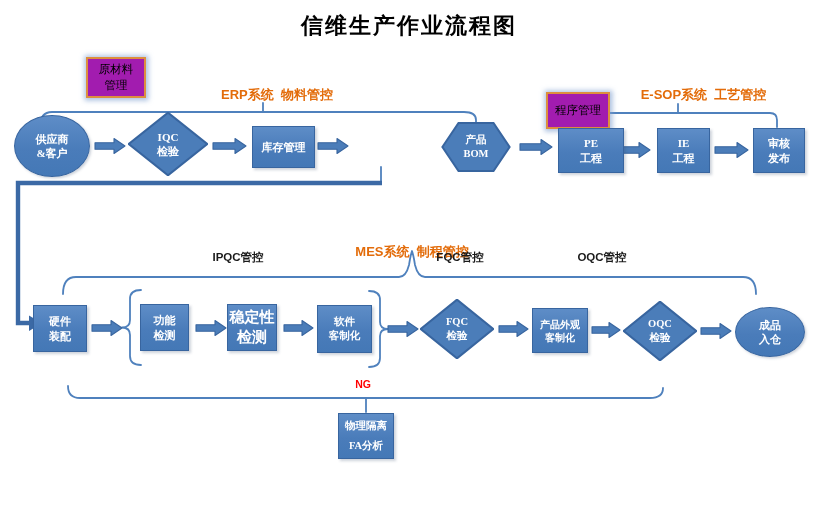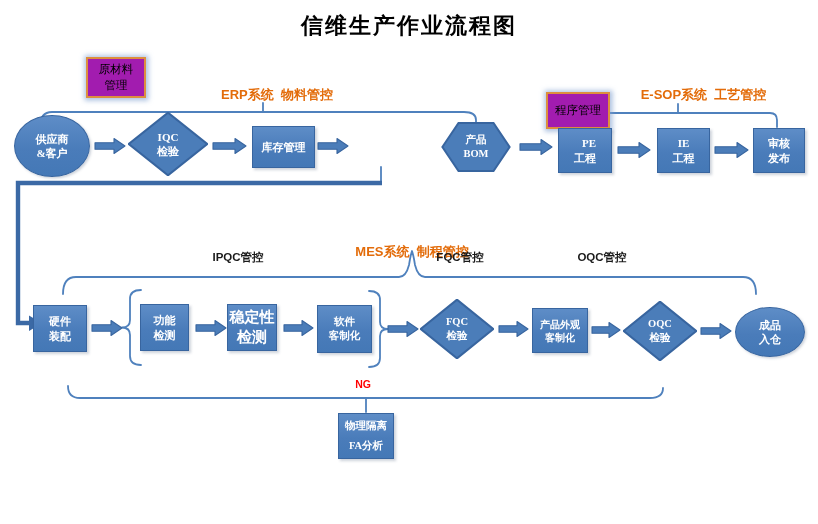--- a/index.html
+++ b/index.html
@@ -134,21 +134,21 @@
   </div>
   <div class="shape poly" style="left:441px;top:122px;width:70px;height:50px;">
     <svg viewBox="0 0 100 100" preserveAspectRatio="none">
       <polygon class="pshape" points="25,2 75,2 98,50 75,98 25,98 2,50"></polygon>
       </svg>
     <div class="txt" style="font-size:10.5px;">
         <div>产品</div>
         <div>BOM</div>
       </div>
   </div>
-  <div class="shape" style="left:558px;top:128px;width:54px;height:45px;text-align:right;">
+  <div class="shape" style="left:558px;top:128px;width:66px;height:45px;">
     <div>
         <div>PE</div>
         <div>工程</div>
       </div>
   </div>
   <div class="shape" style="left:657px;top:128px;width:53px;height:45px;">
     <div>
         <div>IE</div>
         <div>工程</div>
       </div>

